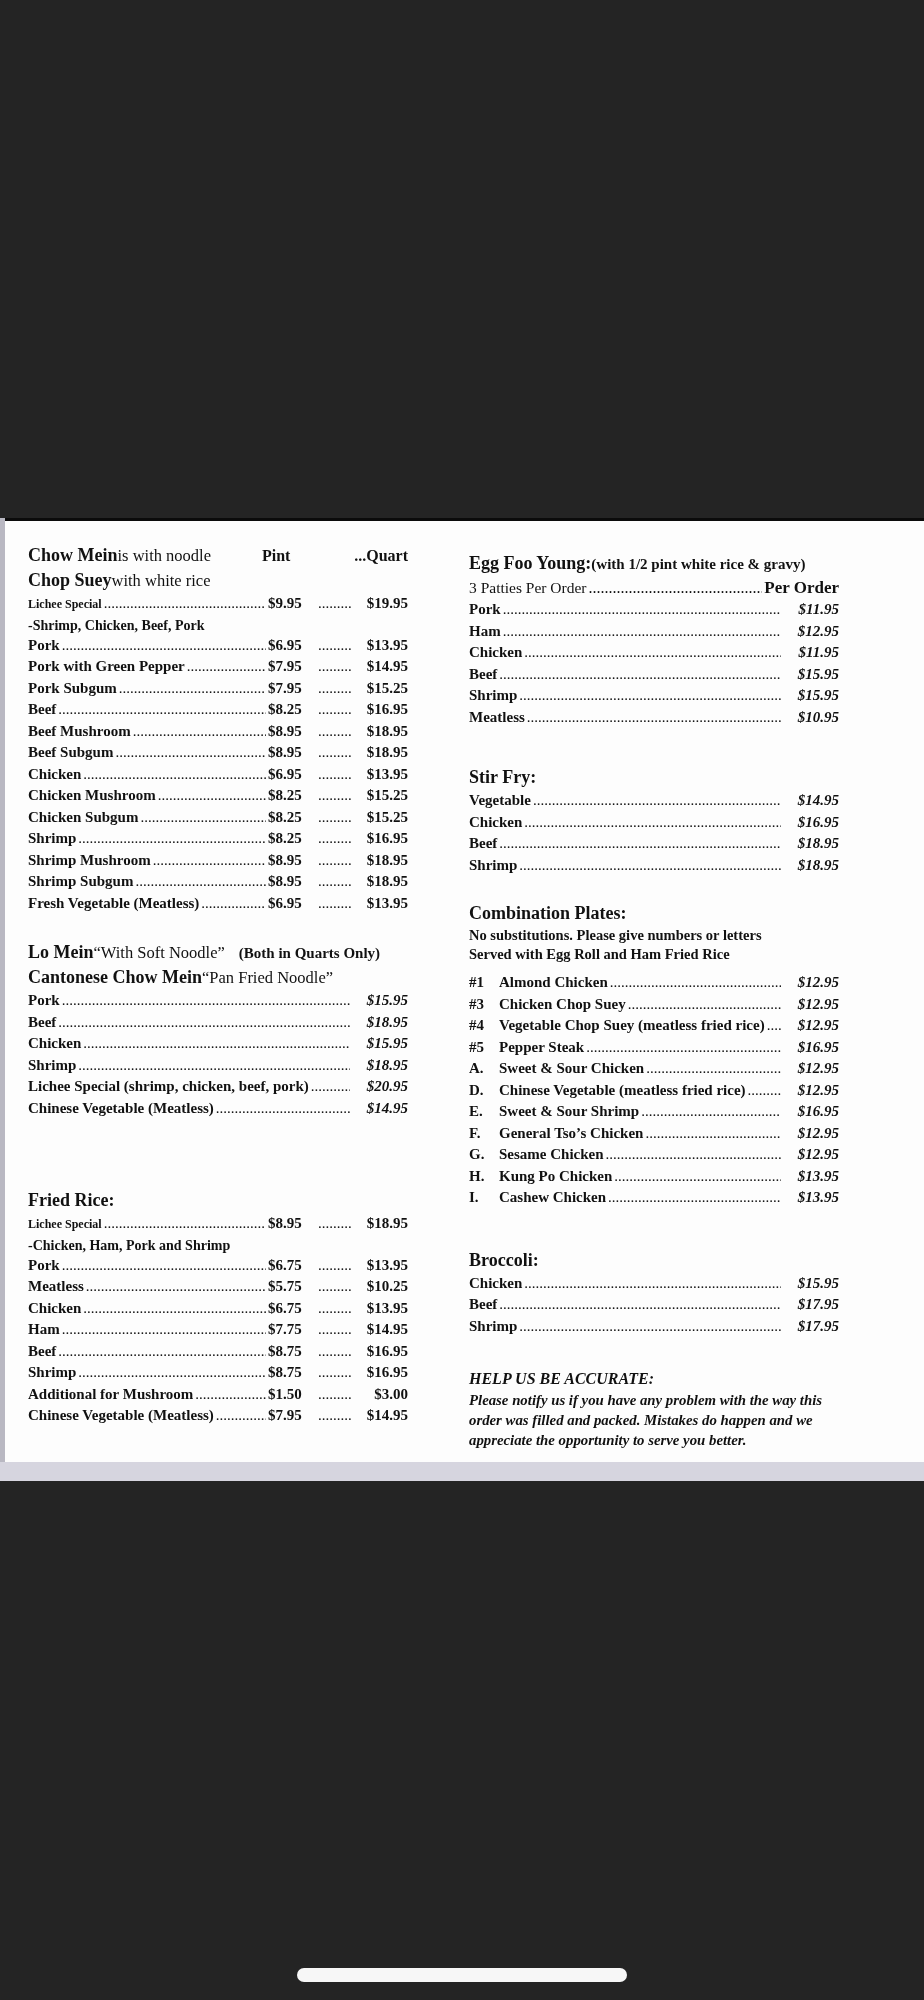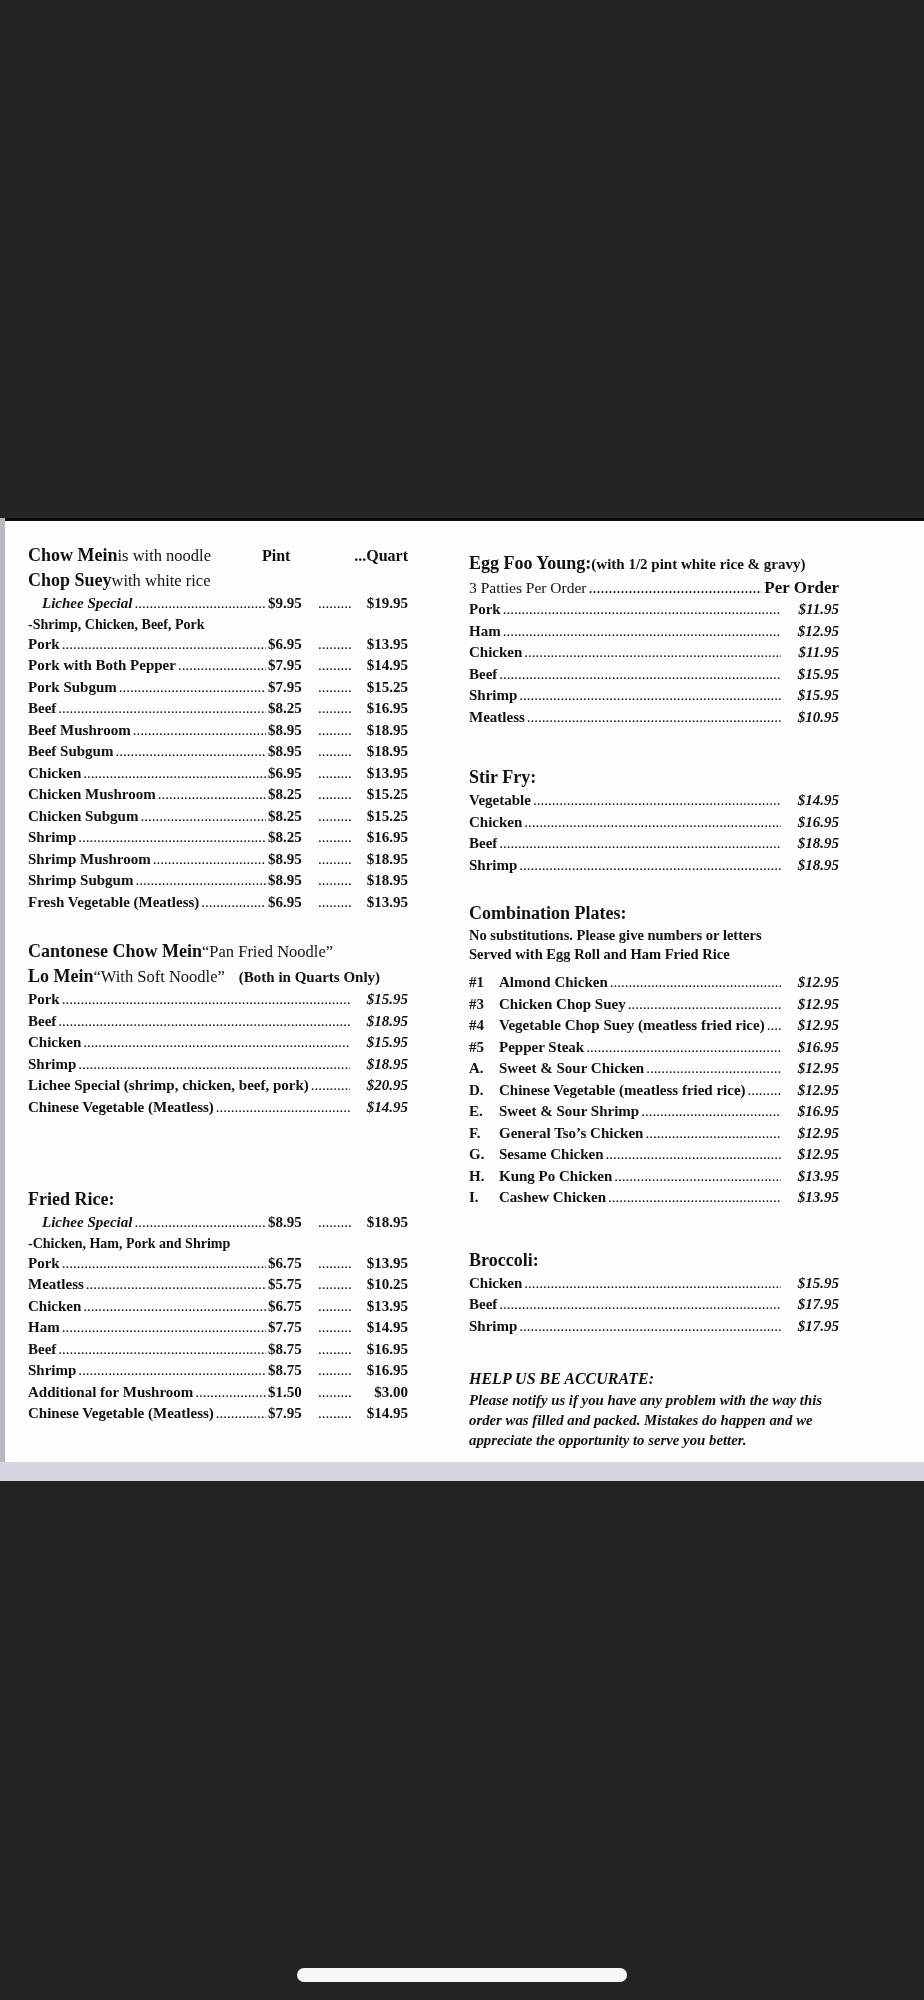--- a/index.html
+++ b/index.html
@@ -25,21 +25,21 @@
   .hb{font-weight:700;font-size:18px;}
   .hr{font-weight:400;font-size:16.5px;}
   .hnote{font-weight:700;font-size:15px;margin-left:14px;}
   .flexfill{flex:1;}
   .colhead{font-weight:700;font-size:16px;}
   .colhead.pinthead{width:84px;}
   .colhead.quarthead{width:62px;text-align:right;}
 
   .row{display:flex;align-items:baseline;font-size:15px;font-weight:700;line-height:21.5px;}
   .nm{white-space:nowrap;}
-  .it{font-style:italic;font-size:15px;margin-left:14px;}
+  .it{font-size:12px;}
   .leader{flex:1 1 auto;overflow:hidden;white-space:nowrap;font-weight:400;margin:0 2px;}
   .leader::after{content:"......................................................................................................";}
   .pint{flex:none;width:50px;white-space:nowrap;}
   .mid{flex:none;width:34px;overflow:hidden;white-space:nowrap;font-weight:400;}
   .mid::after{content:"..........";}
   .quart{flex:none;width:56px;text-align:right;white-space:nowrap;}
   .prc{flex:none;min-width:56px;text-align:right;white-space:nowrap;font-style:italic;}
   .lbl{flex:none;width:30px;white-space:nowrap;}
   .note{font-weight:700;font-size:14px;line-height:19px;}
   .secnote{font-weight:700;font-size:14.5px;line-height:19px;}
@@ -90,21 +90,21 @@
       <div class="note">-Shrimp, Chicken, Beef, Pork</div>
       <div>
           <div class="row">
             <span class="nm">Pork</span>
             <span class="leader"></span>
             <span class="pint">$6.95</span>
             <span class="mid"></span>
             <span class="quart">$13.95</span>
           </div>
           <div class="row">
-            <span class="nm">Pork with Both Pepper</span>
+            <span class="nm">Pork with Green Pepper</span>
             <span class="leader"></span>
             <span class="pint">$7.95</span>
             <span class="mid"></span>
             <span class="quart">$14.95</span>
           </div>
           <div class="row">
             <span class="nm">Pork Subgum</span>
             <span class="leader"></span>
             <span class="pint">$7.95</span>
             <span class="mid"></span>
@@ -177,28 +177,28 @@
             <span class="nm">Fresh Vegetable (Meatless)</span>
             <span class="leader"></span>
             <span class="pint">$6.95</span>
             <span class="mid"></span>
             <span class="quart">$13.95</span>
           </div>
         </div>
     </section>
 
     <section class="mt-cant">
-      <div class="hdr-line">
-        <span class="hb">Cantonese Chow Mein</span>
-        <span class="hr"> “Pan Fried Noodle”</span>
-      </div>
       <div class="hdr-line">
         <span class="hb">Lo Mein</span>
         <span class="hr"> “With Soft Noodle”</span>
         <span class="hnote">(Both in Quarts Only)</span>
+      </div>
+      <div class="hdr-line">
+        <span class="hb">Cantonese Chow Mein</span>
+        <span class="hr"> “Pan Fried Noodle”</span>
       </div>
       <div>
           <div class="row">
             <span class="nm">Pork</span>
             <span class="leader"></span>
             <span class="prc">$15.95</span>
           </div>
           <div class="row">
             <span class="nm">Beef</span>
             <span class="leader"></span>

